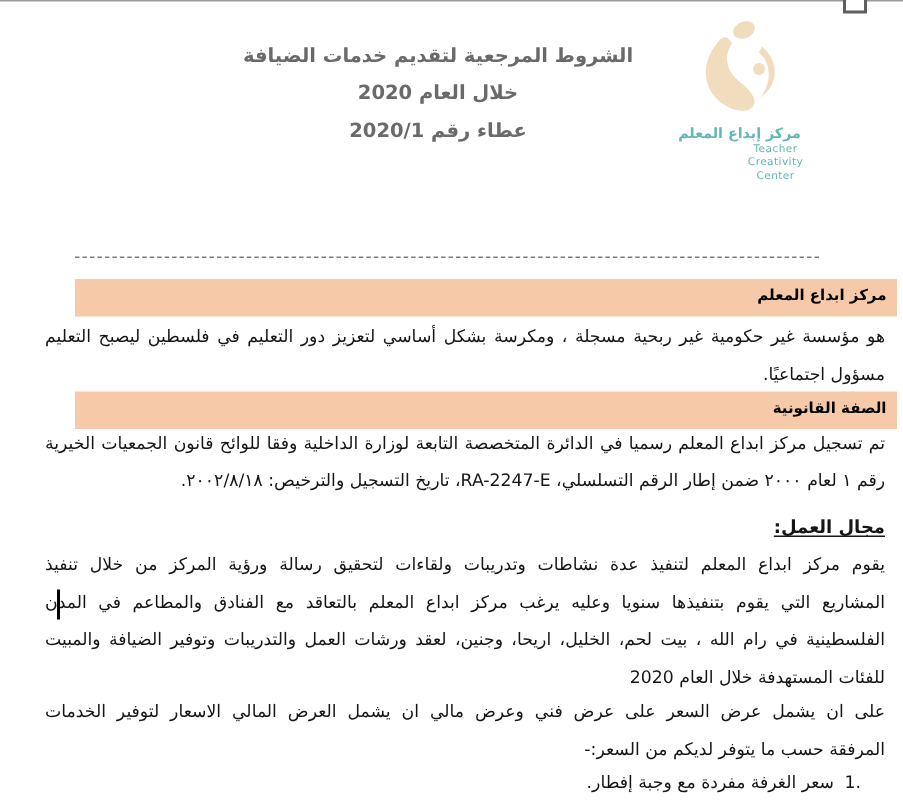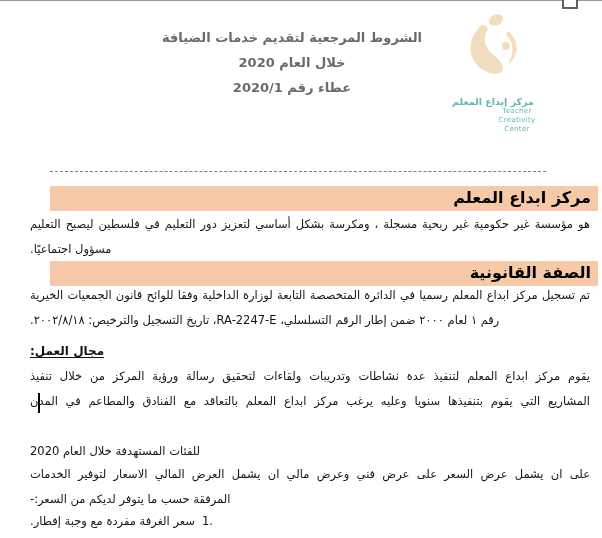--- a/index.html
+++ b/index.html
@@ -10,33 +10,33 @@
   .top-line{position:absolute;top:0;left:0;width:602px;height:1px;background:#9a9a9a;}
   .corner-box{position:absolute;top:-7px;left:562px;width:12px;height:12px;border:2px solid #5f5f5f;background:#fff;}
 
   .doc-title{position:absolute;top:25px;left:0;width:584px;text-align:center;direction:rtl;
     font-weight:bold;font-size:13px;line-height:25px;color:var(--title_gray,#6a6a6a);}
   .doc-title .t-line{height:25px;}
 
   .logo{position:absolute;top:12px;left:438px;width:110px;text-align:center;}
   .logo svg{display:block;margin:0 auto;}
   .logo-shape{fill:var(--logo_beige,#f1dcbd);}
-  .logo-ar{direction:rtl;font-size:9.5px;font-weight:bold;color:var(--logo_teal,#62b8b4);line-height:11px;margin-top:20px;}
+  .logo-ar{direction:rtl;font-size:9.5px;font-weight:bold;color:var(--logo_teal,#62b8b4);line-height:11px;margin-top:8px;}
   .logo-en{font-size:7px;color:var(--logo_teal,#62b8b4);line-height:9px;letter-spacing:.3px;margin-left:48px;}
 
   .divider{position:absolute;top:171px;left:50px;width:496px;border-top:1px dashed #7d7d7d;}
 
   .hl-bar{position:absolute;left:50px;width:548px;height:25px;line-height:24px;
     background:var(--highlight,#f6caa8);direction:rtl;text-align:right;
-    font-weight:bold;font-size:16px;color:#000;padding-right:7px;box-sizing:border-box;}
+    font-weight:bold;font-size:10px;color:#000;padding-right:7px;box-sizing:border-box;}
 
   .line{position:absolute;left:30px;width:560px;height:22px;line-height:18px;
     direction:rtl;font-size:11.5px;color:#151515;overflow:hidden;}
   .just{text-align:justify;text-align-last:justify;}
-  .rt{text-align:left;}
+  .rt{text-align:right;}
   .heading-u{font-weight:bold;font-size:12px;text-decoration:underline;text-underline-offset:2px;}
 
   .item{padding-right:16px;box-sizing:border-box;white-space:nowrap;}
   .item .num{display:inline-block;direction:ltr;margin-left:7px;}
 
   .caret{position:absolute;left:38px;top:393px;width:1.5px;height:20px;background:#000;}
 </style>
 </head>
 <body>
 
@@ -69,20 +69,21 @@
   <div class="line rt" style="top:240px">مسؤول اجتماعيًا.</div>
 
   <div class="hl-bar" style="top:261px">الصفة القانونية</div>
   <div class="line just" style="top:286px">تم تسجيل مركز ابداع المعلم رسميا في الدائرة المتخصصة التابعة لوزارة الداخلية وفقا للوائح قانون الجمعيات الخيرية</div>
   <div class="line rt" style="top:311px">رقم ١ لعام ٢٠٠٠ ضمن إطار الرقم التسلسلي،  RA-2247-E، تاريخ التسجيل والترخيص: ٢٠٠٢/٨/١٨.</div>
 
   <div class="line rt heading-u" style="top:342px">مجال العمل:</div>
 
   <div class="line just" style="top:367px">يقوم مركز ابداع المعلم لتنفيذ عدة نشاطات وتدريبات ولقاءات لتحقيق رسالة ورؤية المركز من خلال تنفيذ</div>
   <div class="line just" style="top:392px">المشاريع التي يقوم بتنفيذها سنويا وعليه يرغب مركز ابداع المعلم بالتعاقد مع الفنادق والمطاعم في المدن</div>
+  <div class="line just" style="top:417px">الفلسطينية في رام الله ، بيت لحم، الخليل، اريحا، وجنين، لعقد ورشات العمل والتدريبات وتوفير الضيافة والمبيت</div>
   <div class="line rt" style="top:442px">للفئات المستهدفة خلال العام 2020</div>
 
   <div class="line just" style="top:465px">على ان يشمل عرض السعر على عرض فني وعرض مالي ان يشمل العرض المالي الاسعار لتوفير الخدمات</div>
   <div class="line rt" style="top:490px">المرفقة حسب ما يتوفر لديكم من السعر:-</div>
 
   <div class="line rt item" style="top:512px">
     <span class="num">1.</span><span>سعر الغرفة مفردة مع وجبة إفطار.</span>
   </div>
 
   <div class="caret"></div>

